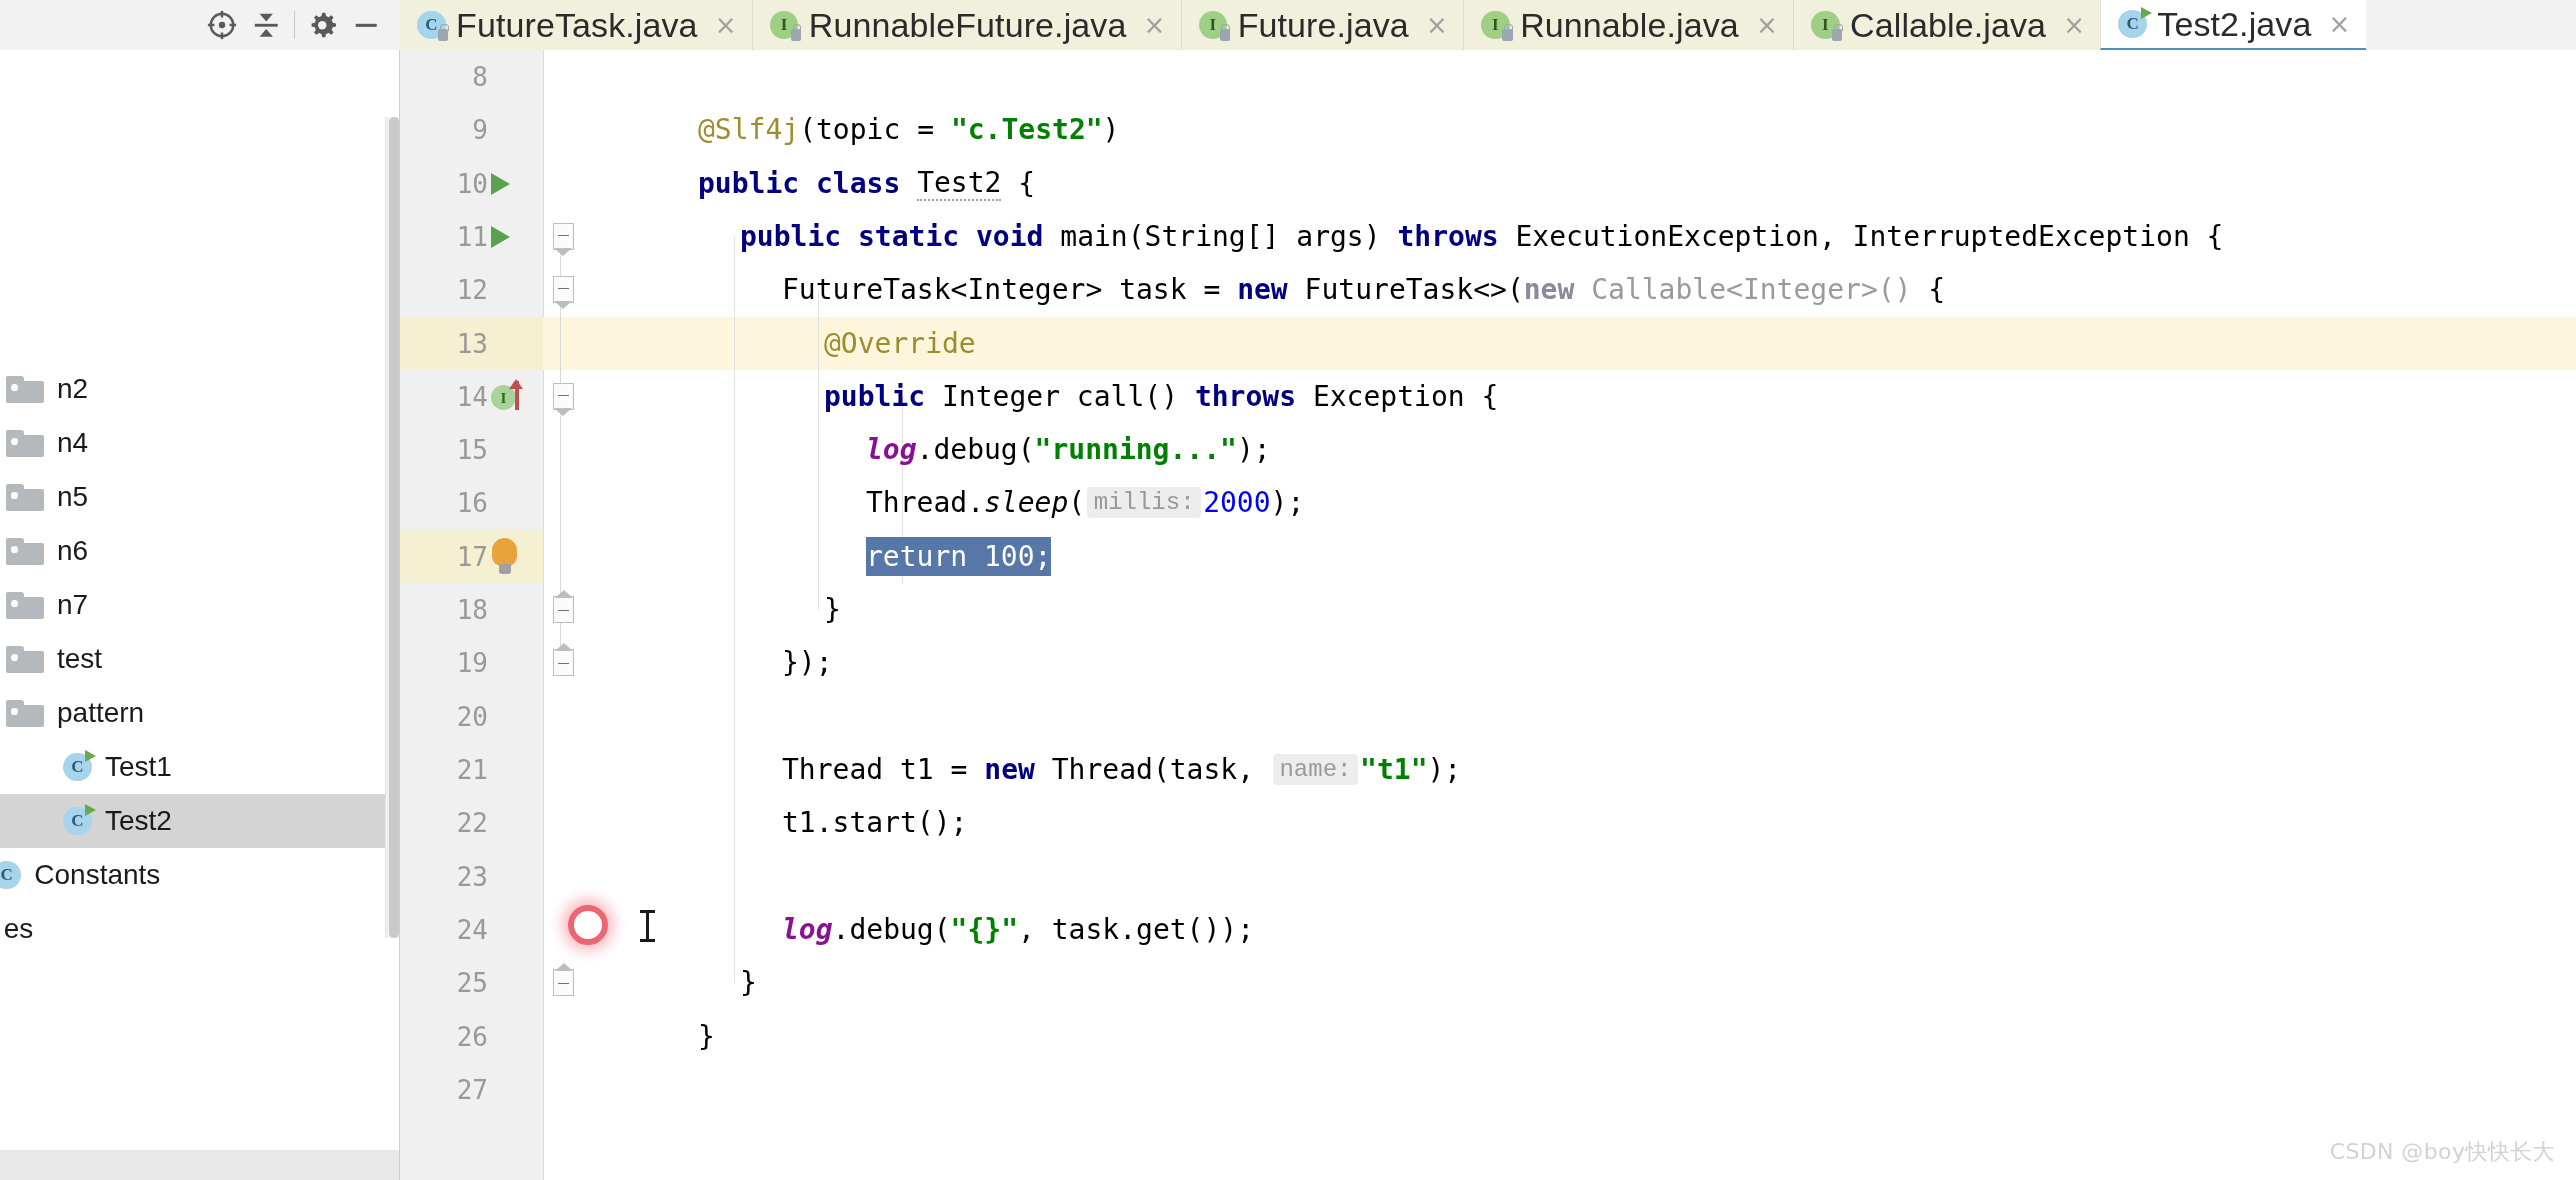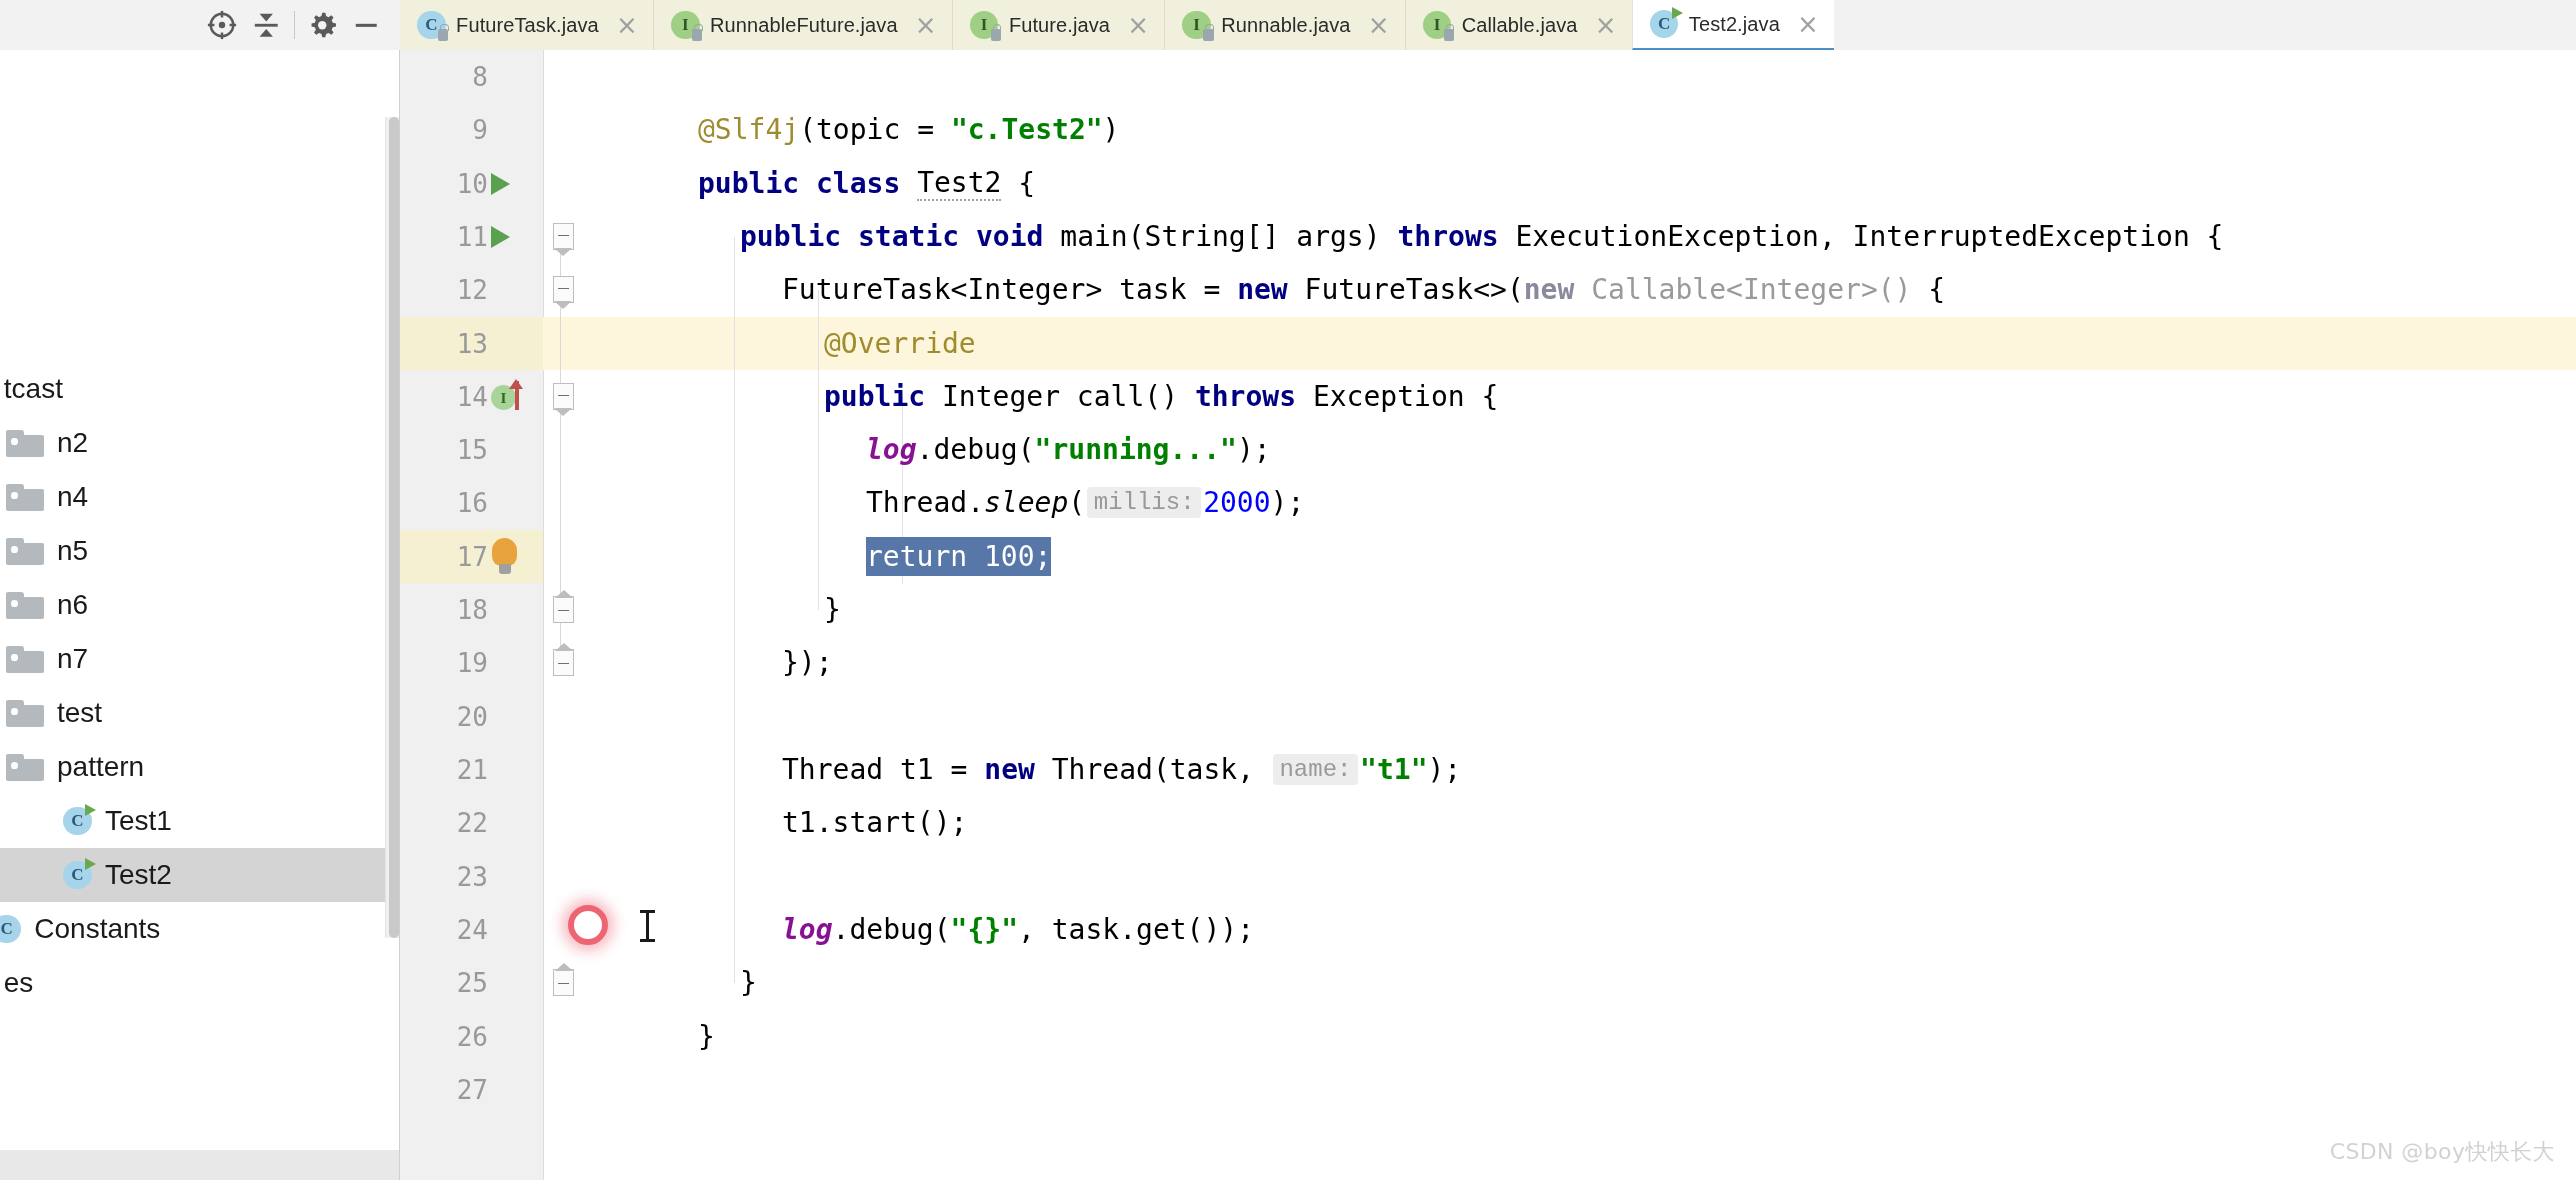--- a/index.html
+++ b/index.html
@@ -28,21 +28,21 @@
     position: absolute; left: 400px; top: 0; right: 0; height: 50px;
     background: #f2f2f2; display: flex; align-items: stretch;
   }
   .tab {
     display: flex; align-items: center; gap: 10.5px;
     padding: 0 15.2px 0 17px; background: #f0f0dc;
     position: relative; white-space: nowrap;
   }
   .tab + .tab { border-left: 1px solid #dcdcc8; }
   .tab.active { background: #ffffff; border-bottom: 2.9px solid #4a90c4; border-left: 1px solid #e2e2e2; }
-  .tab-label { font-size: 20px; color: #2b2b2b; letter-spacing: 0.1px; }
+  .tab-label { font-size: 34px; color: #2b2b2b; letter-spacing: 0.1px; }
   .tab-close {
     font-size: 26px; color: #a0a0a0; line-height: 1; margin-left: 6.7px;
     font-family: "DejaVu Sans", sans-serif;
   }
   .tab-spacer { flex: 1; background: #f2f2f2; }
 
   
   .ficon { position: relative; width: 28.6px; height: 28.6px; flex: 0 0 28.6px; }
   .ficon .disc {
     position: absolute; left: 0; top: 0; width: 28.6px; height: 28.6px;
@@ -330,23 +330,20 @@
       </span>
       <span class="tab-label">Test2.java</span>
       <span class="tab-close">×</span>
     </div>
     <div class="tab-spacer"></div>
   </div>
 
   <div class="sidebar">
     <div class="tree">
 
-      <div class="tree-row plain">
-        <span class="tree-label">tcast</span>
-      </div>
 
       <div class="tree-row indent1">
         <span class="folder-icon">
             <span class="body"></span>
             <span class="tab-top"></span>
             <span class="dot"></span>
           </span>
         <span class="tree-label">n2</span>
       </div>
       <div class="tree-row indent1">

